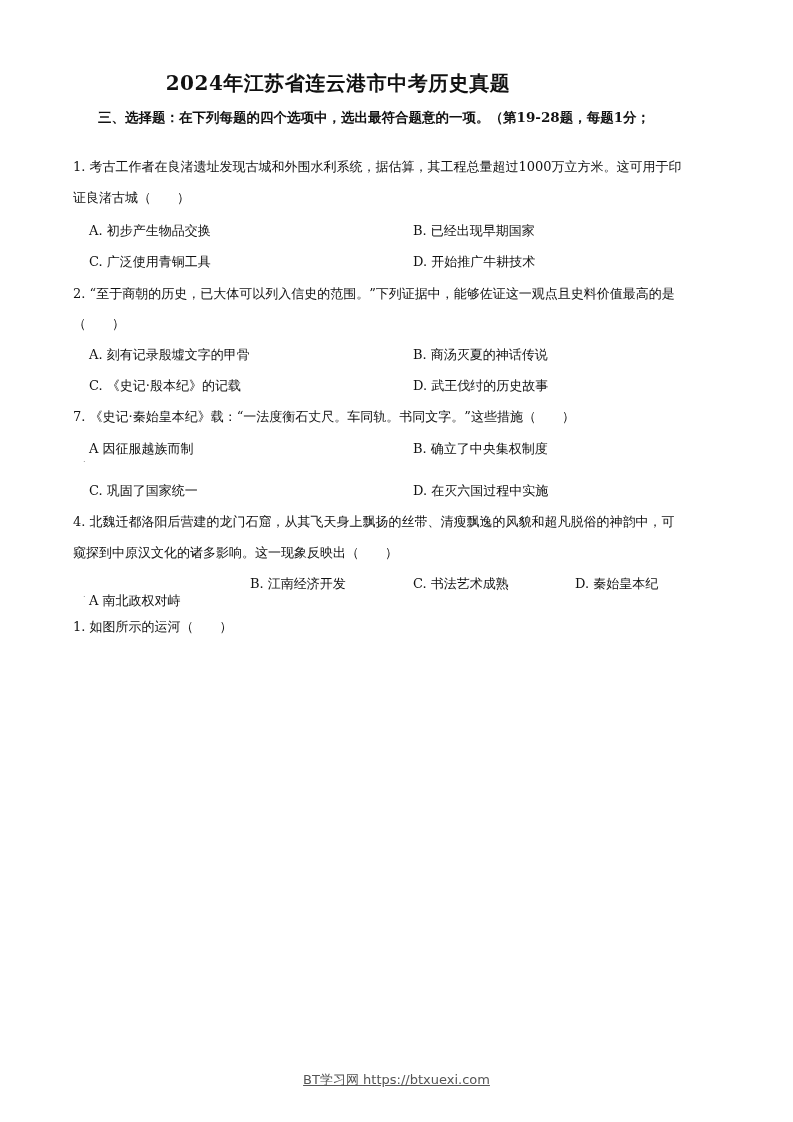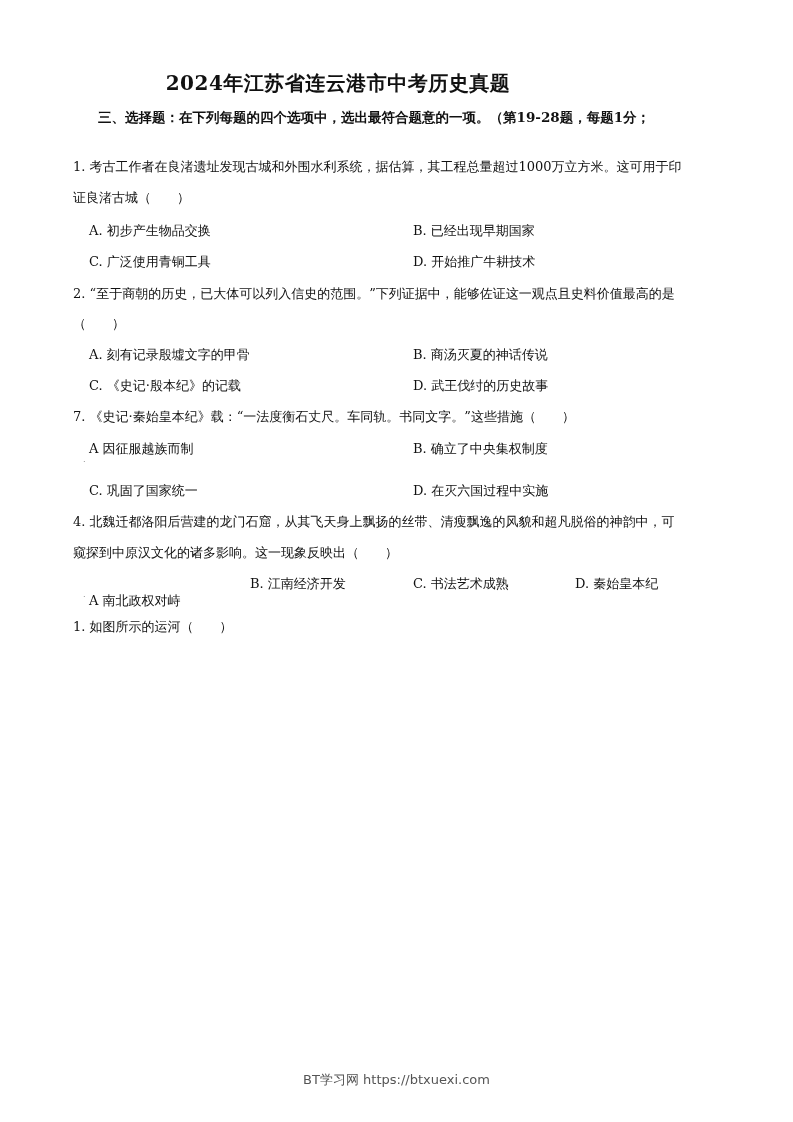--- a/index.html
+++ b/index.html
@@ -6,21 +6,21 @@
     body { width: 793px; height: 1122px; position: relative; overflow: hidden;
            font-family: "DejaVu Serif", "Liberation Serif", serif; color: #111; }
     .title { position: absolute; top: 70px; left: 0; width: 676px; text-align: center;
              font-size: 20px; font-weight: bold; letter-spacing: 0.5px; }
     .section { position: absolute; left: 73px; top: 106px; width: 650px;
                font-size: 13.5px; font-weight: bold; line-height: 23px; margin-left: 25px; }
     .line { position: absolute; left: 73px; font-size: 13px; white-space: nowrap; }
     .opt { position: absolute; font-size: 13px; white-space: nowrap; margin-left: 16px; }
     .dot { position: absolute; font-size: 8px; color: #666; }
     .footer { position: absolute; top: 1071px; left: 0; width: 793px; text-align: center;
-              font-family: "DejaVu Sans", "Liberation Sans", sans-serif; font-size: 13px; color: #555; }
+              font-family: "DejaVu Sans", "Liberation Sans", sans-serif; font-size: 13px; color: #555; text-decoration: underline; }
   </style>
 </head>
 <body>
 
 <div>
   <div class="title">2024年江苏省连云港市中考历史真题</div>
 
   <div class="section">
     <div>三、选择题：在下列每题的四个选项中，选出最符合题意的一项。（第19-28题，每题1分；</div>
   </div>

